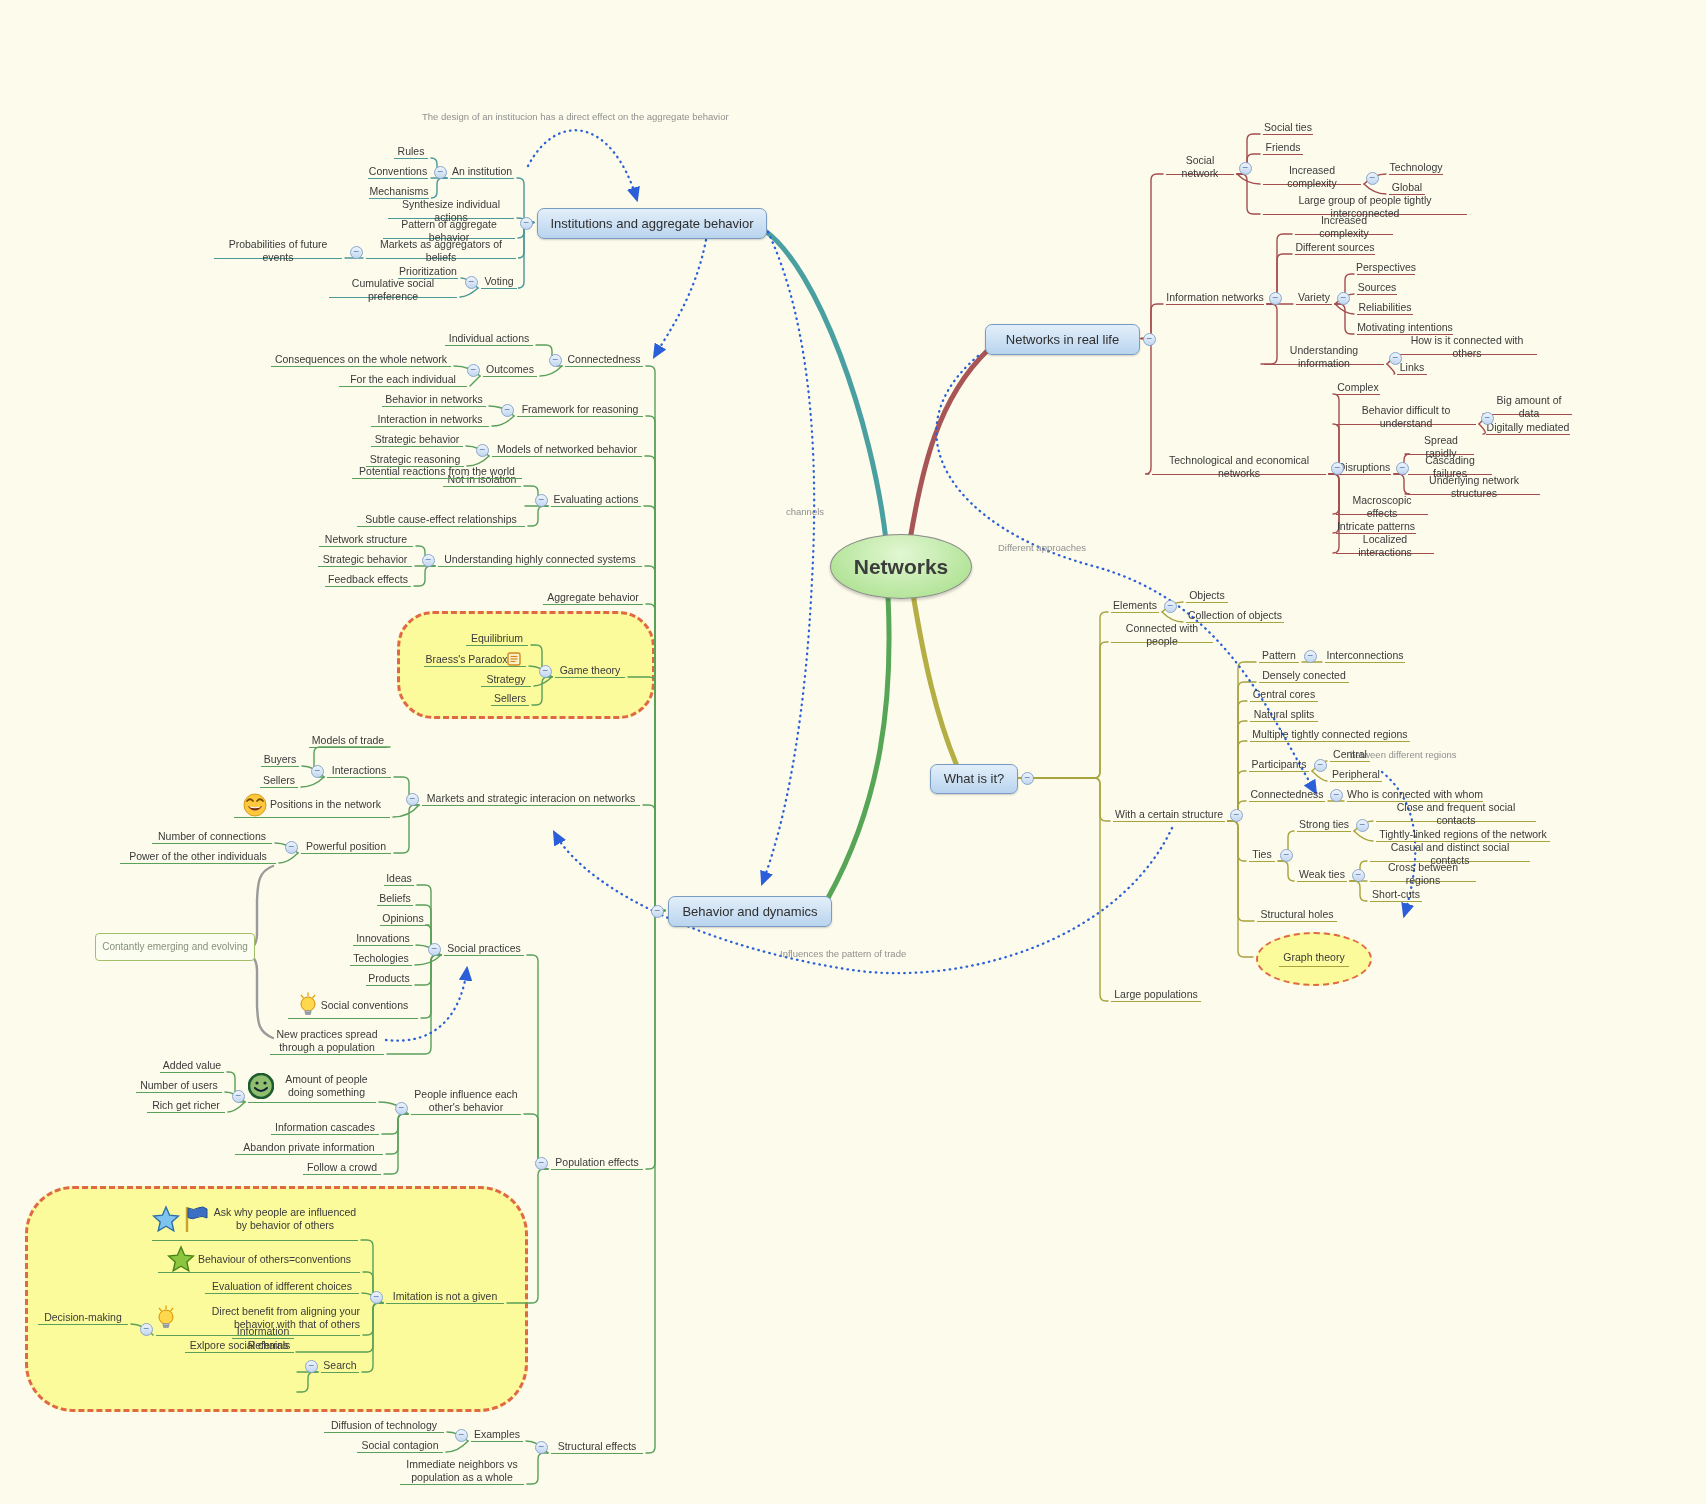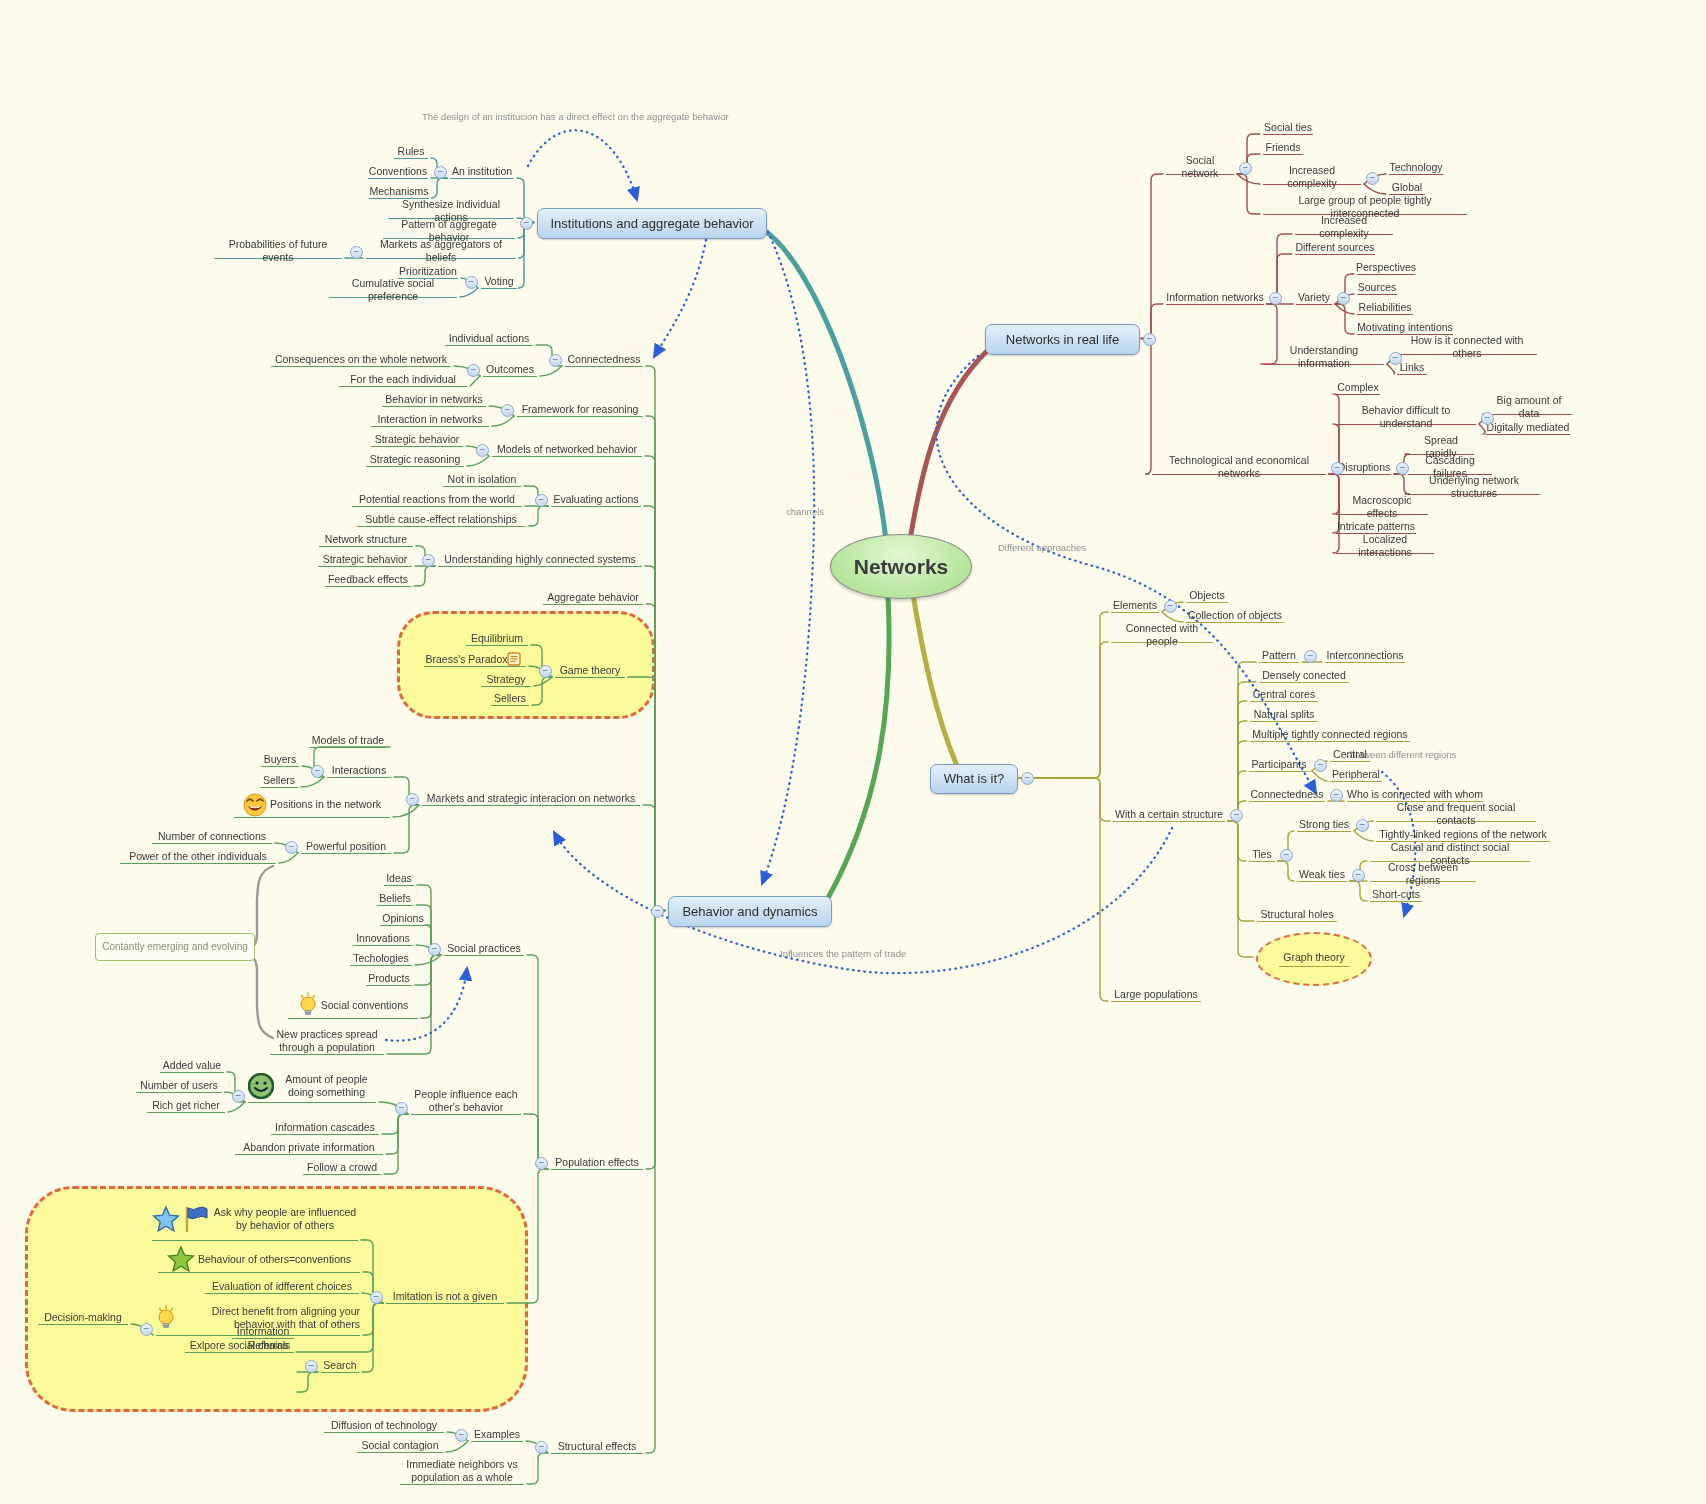--- a/index.html
+++ b/index.html
@@ -379,21 +379,21 @@
     <div class="node tnode g-line" style="left: 366px; top: 452px; width: 98px; height: 14px;">
       <span class="lbl">Strategic reasoning</span>
     </div>
     <div class="node tnode g-line" style="left: 551px; top: 492px; width: 90px; height: 14px;">
       <span class="lbl">Evaluating actions</span>
     </div>
     <div class="collapse" style="left: 535px; top: 494px;">−</div>
     <div class="node tnode g-line" style="left: 443px; top: 472px; width: 78px; height: 14px;">
       <span class="lbl">Not in isolation</span>
     </div>
-    <div class="node tnode g-line" style="left: 352px; top: 492px; width: 170px; height: 14px; text-align: right;">
+    <div class="node tnode g-line" style="left: 352px; top: 464px; width: 170px; height: 14px; text-align: right;">
       <span class="lbl">Potential reactions from the world</span>
     </div>
     <div class="node tnode g-line" style="left: 357px; top: 512px; width: 168px; height: 14px;">
       <span class="lbl">Subtle cause-effect relationships</span>
     </div>
     <div class="node tnode g-line" style="left: 438px; top: 552px; width: 204px; height: 14px;">
       <span class="lbl">Understanding highly connected systems</span>
     </div>
     <div class="collapse" style="left: 422px; top: 554px;">−</div>
     <div class="node tnode g-line" style="left: 319px; top: 532px; width: 94px; height: 14px;">

